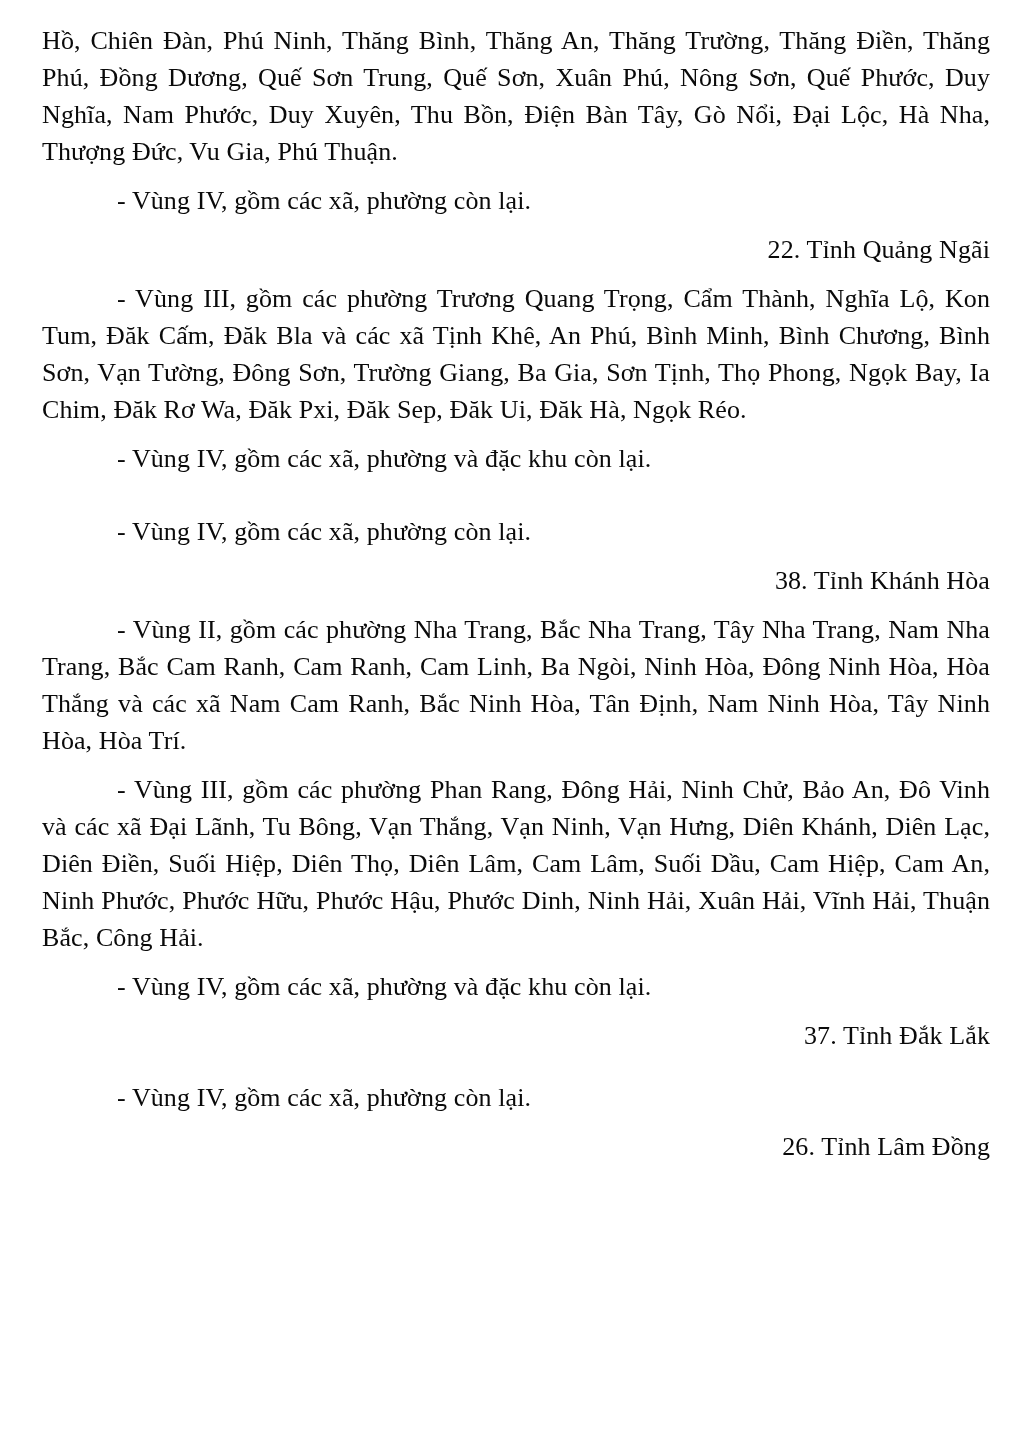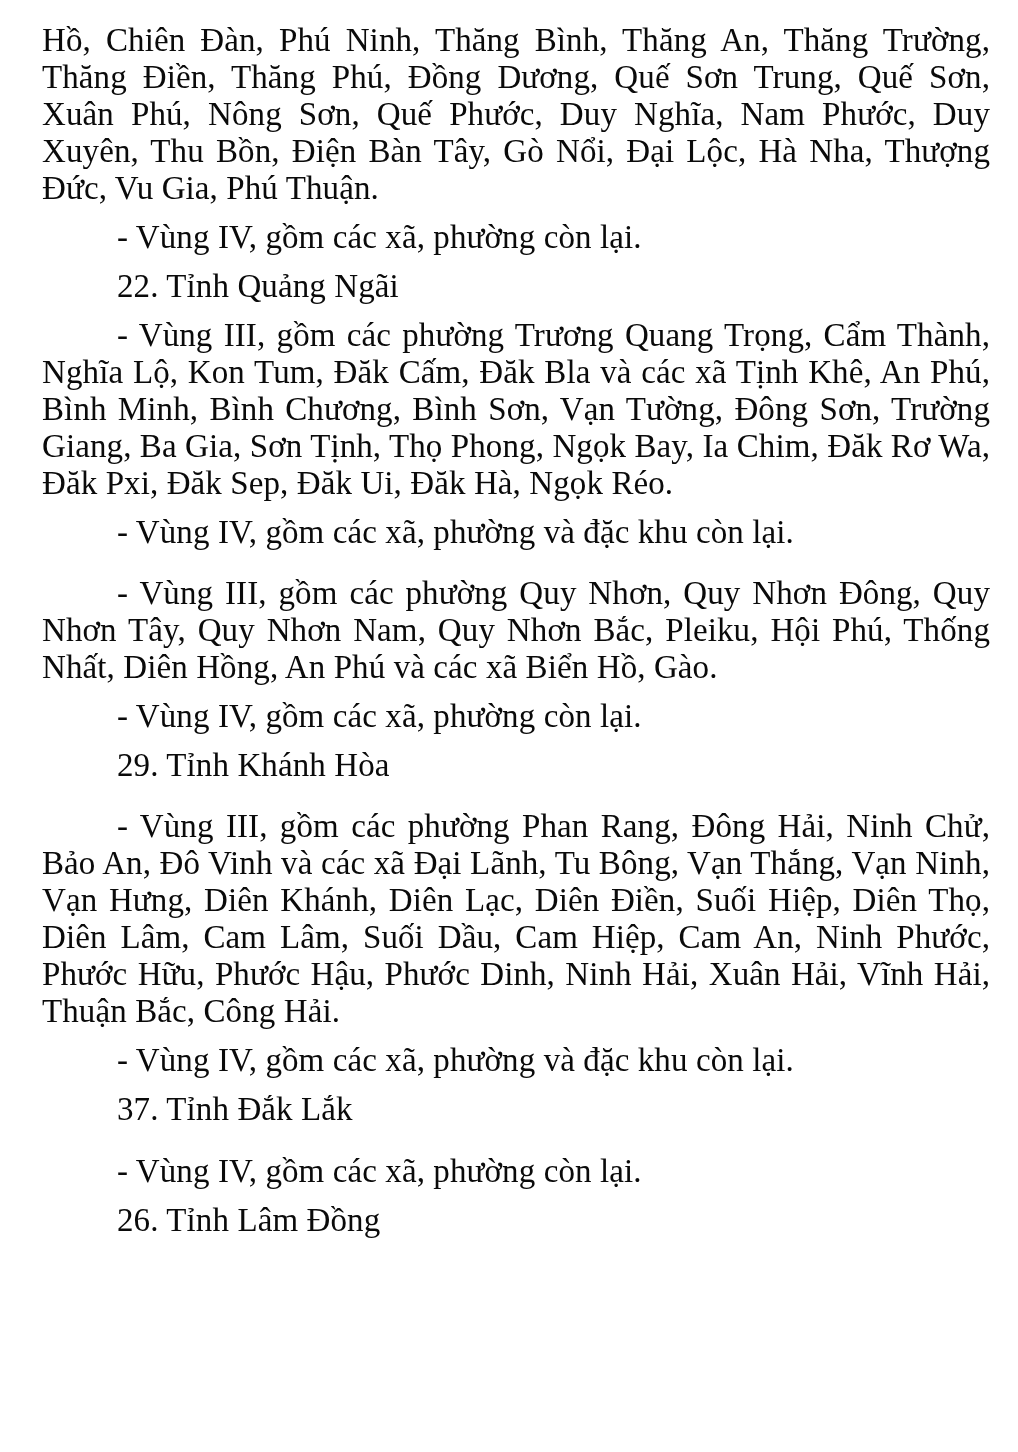--- a/index.html
+++ b/index.html
@@ -19,35 +19,35 @@
     color: #000000;
   }
   .doc-body {
     position: absolute;
     left: 42px;
     top: 22px;
     width: 948px;
   }
   p.para {
     margin: 0 0 0 0;
-    font-size: 33px;
+    font-size: 26px;
     line-height: 37px;
     text-align: justify;
     text-justify: inter-word;
     color: #0a0a0a;
     font-weight: 400;
     letter-spacing: 0.1px;
     -webkit-font-smoothing: antialiased;
   }
   p.para.indent {
     text-indent: 75px;
   }
   p.para.heading {
     text-indent: 75px;
-    text-align: left;
+    text-align: right;
   }
   p.para.flush {
     text-align: justify;
   }
   
   p.para::after {
     content: "";
     display: inline-block;
     width: 100%;
   }
@@ -79,32 +79,32 @@
 
     <div class="gap-sm"></div>
 
     <p class="para indent nostretch">- Vùng IV, gồm các xã, phường và đặc khu còn lại.</p>
 
     <div class="gap-sm"></div>
 
 
     <div class="gap-sm"></div>
 
-    <p class="para indent nostretch">- Vùng III, gồm các phường Quy Nhơn, Quy Nhơn Đông, Quy Nhơn Tây, Quy Nhơn Nam, Quy Nhơn Bắc, Pleiku, Hội Phú, Thống Nhất, Diên Hồng, An Phú và các xã Biển Hồ, Gào.</p>
 
     <div class="gap-sm"></div>
 
     <p class="para indent nostretch">- Vùng IV, gồm các xã, phường còn lại.</p>
 
     <div class="gap-sm"></div>
 
-    <p class="para heading nostretch">29. Tỉnh Khánh Hòa</p>
+    <p class="para heading nostretch">38. Tỉnh Khánh Hòa</p>
 
     <div class="gap-sm"></div>
 
+    <p class="para indent nostretch">- Vùng II, gồm các phường Nha Trang, Bắc Nha Trang, Tây Nha Trang, Nam Nha Trang, Bắc Cam Ranh, Cam Ranh, Cam Linh, Ba Ngòi, Ninh Hòa, Đông Ninh Hòa, Hòa Thắng và các xã Nam Cam Ranh, Bắc Ninh Hòa, Tân Định, Nam Ninh Hòa, Tây Ninh Hòa, Hòa Trí.</p>
 
     <div class="gap-sm"></div>
 
     <p class="para indent nostretch">- Vùng III, gồm các phường Phan Rang, Đông Hải, Ninh Chử, Bảo An, Đô Vinh và các xã Đại Lãnh, Tu Bông, Vạn Thắng, Vạn Ninh, Vạn Hưng, Diên Khánh, Diên Lạc, Diên Điền, Suối Hiệp, Diên Thọ, Diên Lâm, Cam Lâm, Suối Dầu, Cam Hiệp, Cam An, Ninh Phước, Phước Hữu, Phước Hậu, Phước Dinh, Ninh Hải, Xuân Hải, Vĩnh Hải, Thuận Bắc, Công Hải.</p>
 
     <div class="gap-sm"></div>
 
     <p class="para indent nostretch">- Vùng IV, gồm các xã, phường và đặc khu còn lại.</p>
 
     <div class="gap-sm"></div>

